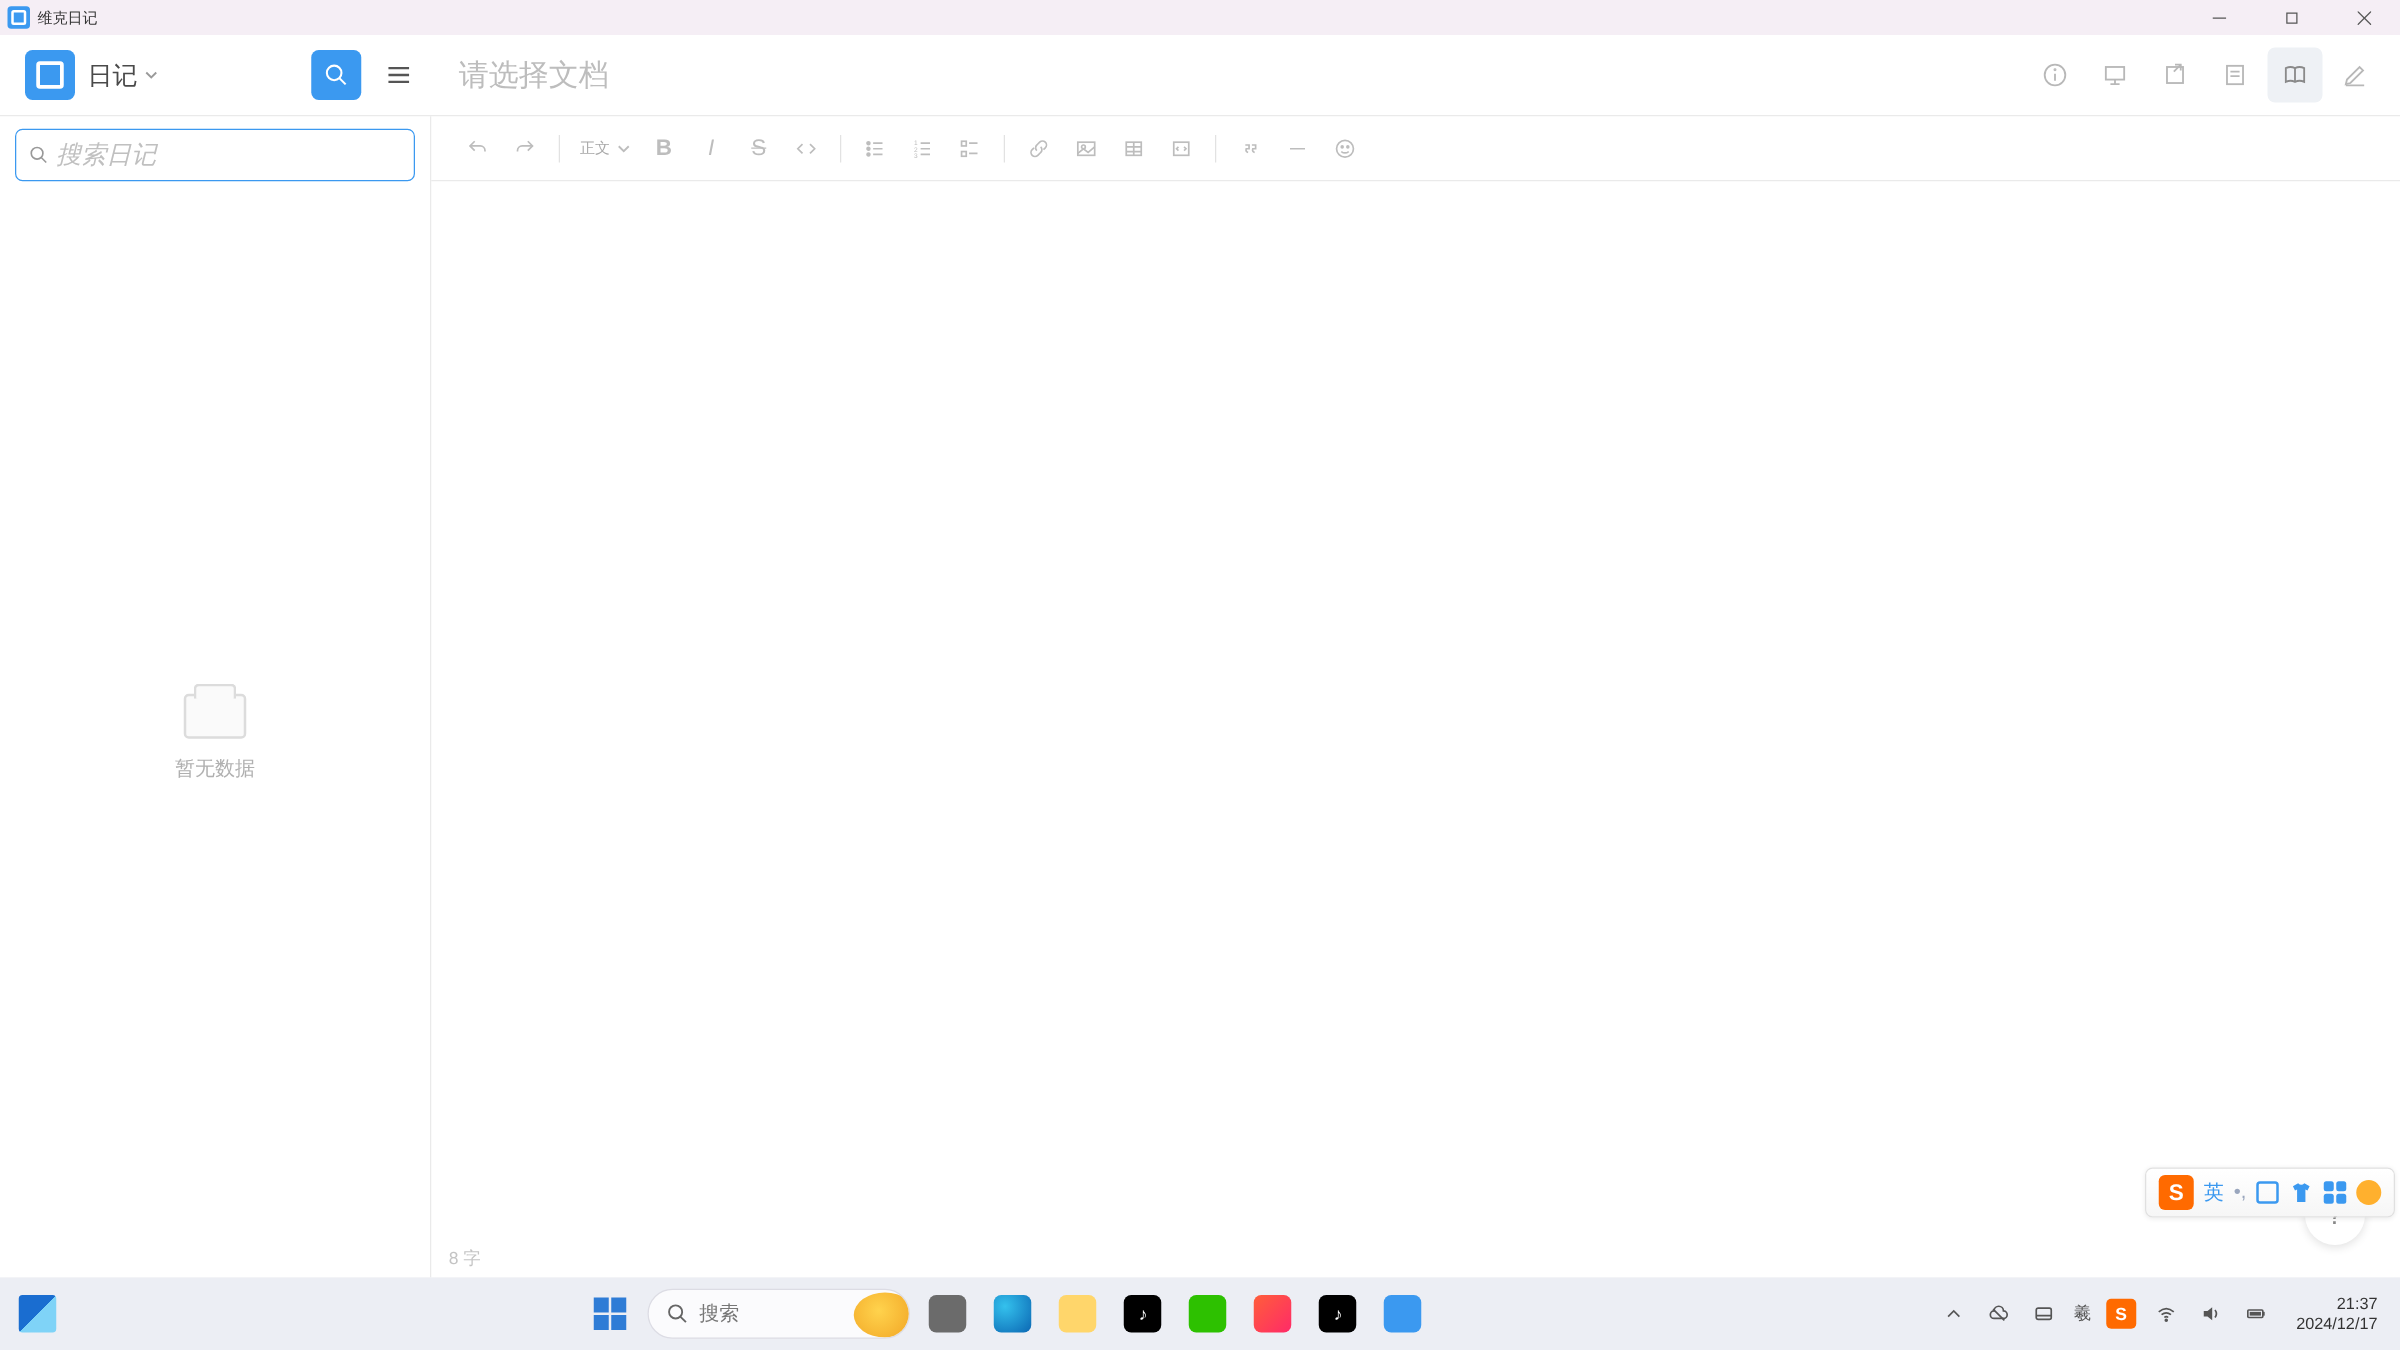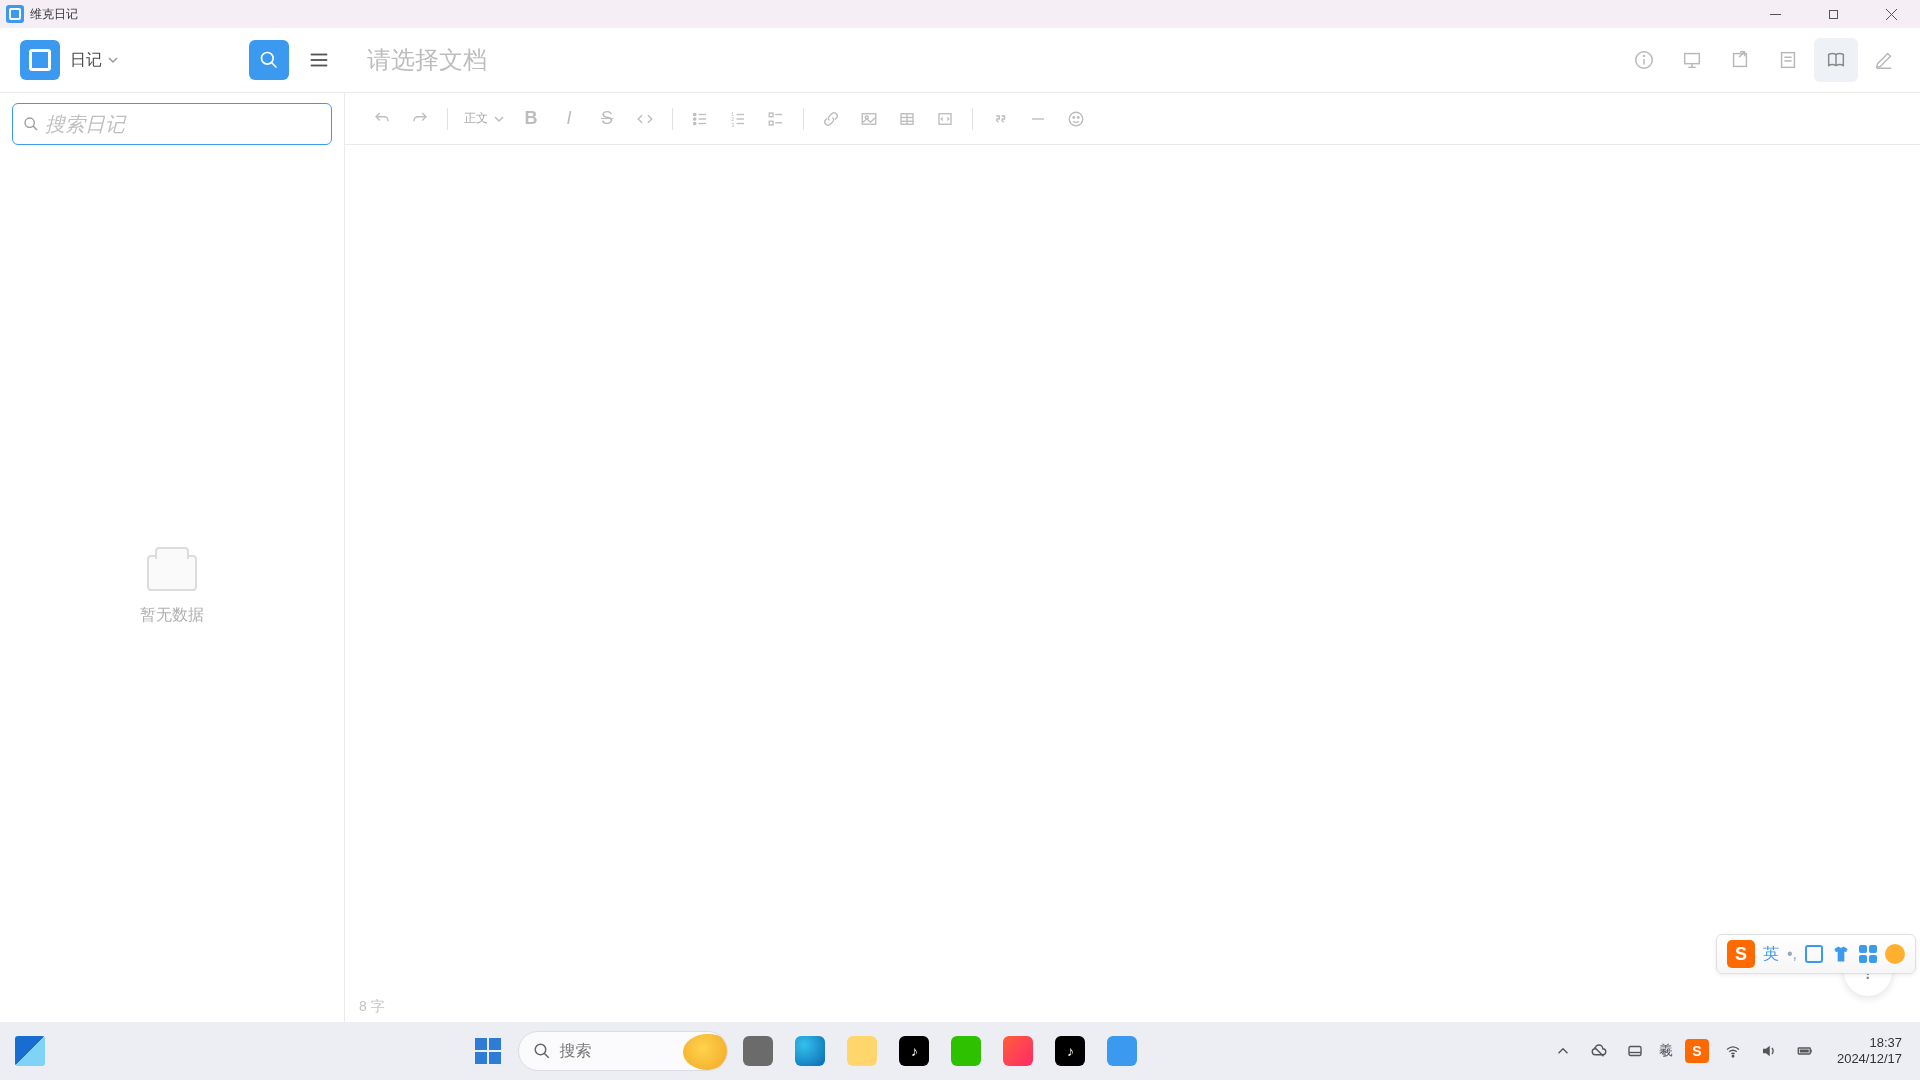--- a/index.html
+++ b/index.html
@@ -15,21 +15,21 @@
 .win-btn svg { width:11px; height:11px; stroke:#555; stroke-width:1; fill:none; }
 
 
 .window { position:absolute; top:28px; left:0; right:0; bottom:58px; background:#fff; display:flex; flex-direction:column; }
 
 
 .header { height:64px; display:flex; align-items:center; }
 .header-left { width:345px; display:flex; align-items:center; padding-left:20px; gap:10px; }
 .logo-box { width:40px; height:40px; background:#3b99f0; border-radius:6px; display:flex; align-items:center; justify-content:center; }
 .logo-box::before { content:""; width:16px; height:16px; border:3px solid #fff; border-radius:3px; }
-.diary-label { font-size:16px; color:#4a4a4a; display:flex; align-items:center; gap:6px; }
+.diary-label { font-size:20px; color:#4a4a4a; display:flex; align-items:center; gap:6px; }
 .chevron { width:10px; height:10px; }
 .search-btn { width:40px; height:40px; background:#3b99f0; border-radius:6px; margin-left:auto; display:flex; align-items:center; justify-content:center; }
 .search-btn svg { width:20px; height:20px; stroke:#fff; stroke-width:2; fill:none; }
 .menu-btn { width:40px; height:40px; display:flex; align-items:center; justify-content:center; margin-right:6px; }
 .menu-btn svg { width:22px; height:22px; stroke:#555; stroke-width:2; fill:none; }
 
 .header-mid { flex:1; display:flex; align-items:center; padding-left:22px; }
 .doc-placeholder { font-size:24px; color:#bdbdbd; }
 
 .header-right { display:flex; align-items:center; gap:4px; padding-right:14px; }
@@ -455,17 +455,17 @@
         </svg>
       </div>
     <div class="tray-icon">
         <svg viewBox="0 0 24 24">
           <rect x="3" y="8" width="16" height="8" rx="1"></rect>
           <rect x="19" y="10" width="2" height="4" fill="#555" stroke="none"></rect>
           <rect x="5" y="10" width="12" height="4" fill="#555" stroke="none"></rect>
         </svg>
       </div>
     <div class="clock">
-      <div>18:37</div>
+      <div>21:37</div>
       <div>2024/12/17</div>
     </div>
   </div>
 </div>
 
 </body></html>

